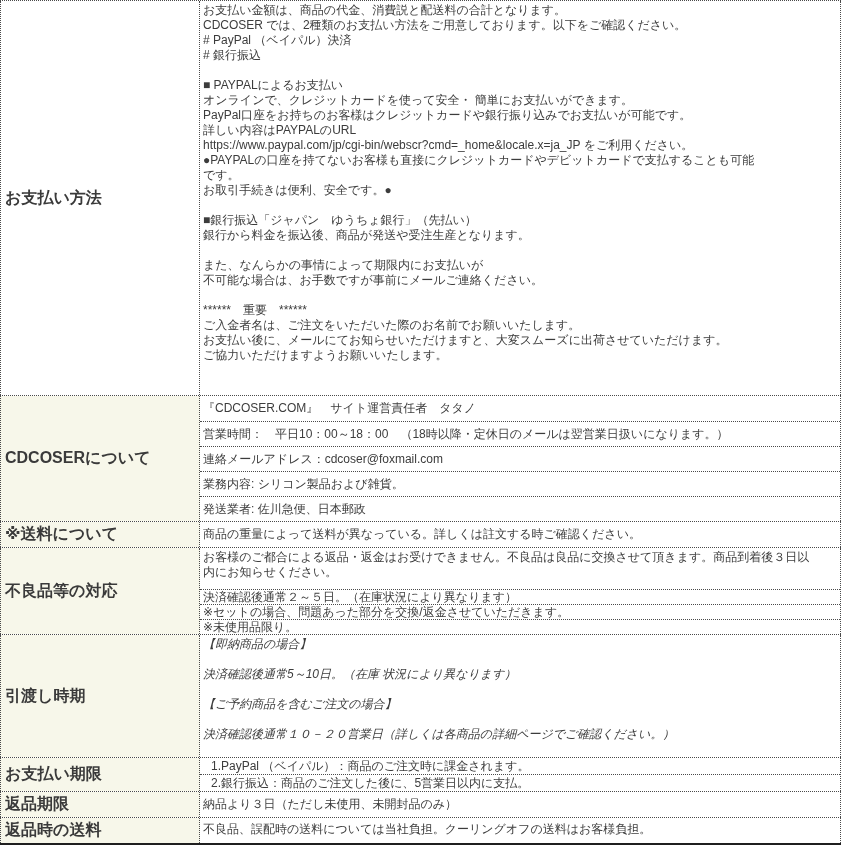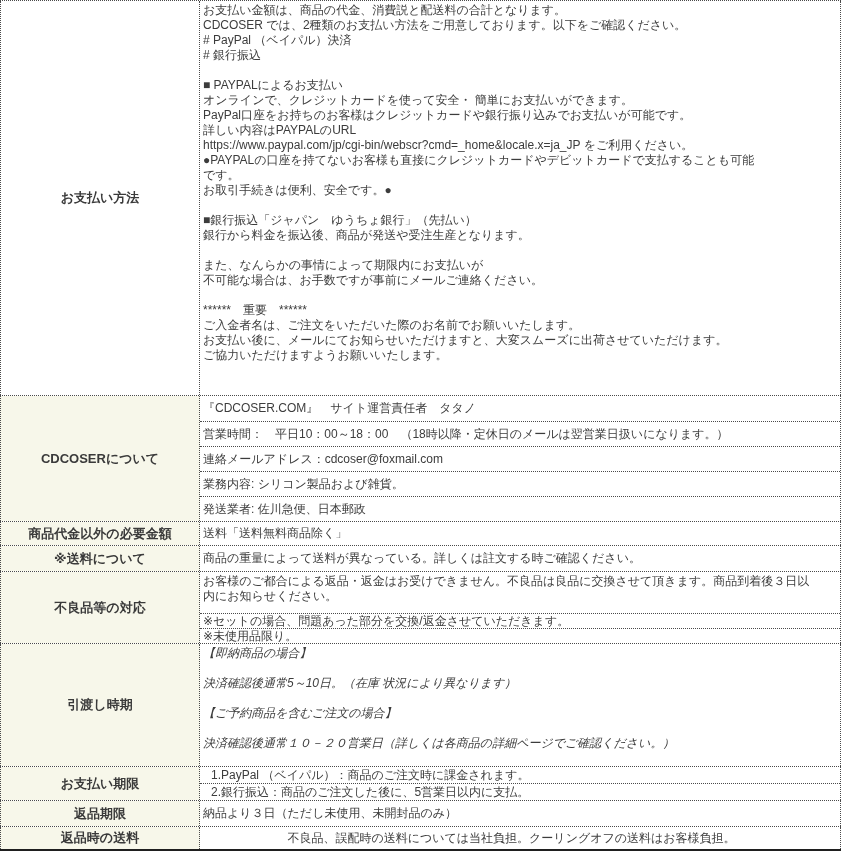--- a/index.html
+++ b/index.html
@@ -14,23 +14,23 @@
     border-top: 1px dotted #4a4a4a;
     border-bottom: 2px solid #1f1f1f;
   }
   .row { display: flex; align-items: stretch; }
   .row + .row { border-top: 1px dotted #4a4a4a; }
   .hdr {
     width: 200px; min-width: 200px;
     border-left: 1px dotted #4a4a4a;
     border-right: 1px dotted #4a4a4a;
     background: #f7f7ea;
-    display: flex; align-items: center; justify-content: center;
-    font-weight: bold; font-size: 13px; text-align: center;
-    padding: 2px 12px;
+    display: flex; align-items: center; 
+    font-weight: bold; font-size: 16px; text-align: center;
+    padding: 2px 4px;
     color: #3a3a3a;
   }
   .row-payment-method .hdr { background: #ffffff; }
   .cells {
     flex: 1;
     display: flex; flex-direction: column;
     border-right: 1px dotted #4a4a4a;
     background: #ffffff;
   }
   .sub + .sub { border-top: 1px dotted #4a4a4a; }
@@ -44,21 +44,21 @@
   }
   .cell-tall { min-height: 394px; }
   .sub-mid   { min-height: 25px; display: flex; align-items: center; }
   .sub-mid .cell { flex: 1; padding-top: 0; padding-bottom: 0; }
   .cell-2line { min-height: 41px; line-height: 15px; }
   .sub-tight { min-height: 15px; }
   .sub-tight .cell { padding-top: 0; padding-bottom: 0; line-height: 14px; min-height: 14px; }
   .sub-thin  { min-height: 16px; }
   .sub-thin .cell { padding-top: 1px; padding-bottom: 0; line-height: 15px; margin-left: 8px; }
   .cell-delivery { min-height: 122px; font-style: italic; }
-  .cell-h23 { min-height: 22px; text-align: center; }
+  .cell-h23 { min-height: 22px; }
   .b { font-weight: normal; }
 </style>
 </head>
 <body>
 
 <div class="tbl">
 
   <div class="row row-payment-method">
     <div class="hdr">
       <span>お支払い方法</span>
@@ -109,30 +109,20 @@
       </div>
       <div class="sub sub-mid">
         <div class="cell">業務内容: シリコン製品および雑貨。</div>
       </div>
       <div class="sub sub-mid">
         <div class="cell">発送業者: 佐川急便、日本郵政</div>
       </div>
     </div>
   </div>
 
-  <div class="row">
-    <div class="hdr">
-      <span>商品代金以外の必要金額</span>
-    </div>
-    <div class="cells">
-      <div class="sub sub-mid" style="min-height:23px">
-        <div class="cell">送料「送料無料商品除く」</div>
-      </div>
-    </div>
-  </div>
 
   <div class="row">
     <div class="hdr">
       <span>※送料について</span>
     </div>
     <div class="cells">
       <div class="sub sub-mid">
         <div class="cell">商品の重量によって送料が異なっている。詳しくは註文する時ご確認ください。</div>
       </div>
     </div>
@@ -140,20 +130,23 @@
 
   <div class="row">
     <div class="hdr">
       <span>不良品等の対応</span>
     </div>
     <div class="cells">
       <div class="sub">
         <div class="cell cell-2line">お客様のご都合による返品・返金はお受けできません。不良品は良品に交換させて頂きます。商品到着後３日以内にお知らせください。</div>
       </div>
       <div class="sub sub-tight">
+        <div class="cell">決済確認後通常２～５日。（在庫状況により異なります）</div>
+      </div>
+      <div class="sub sub-tight">
         <div class="cell">※セットの場合、問題あった部分を交換/返金させていただきます。</div>
       </div>
       <div class="sub sub-tight">
         <div class="cell">※未使用品限り。</div>
       </div>
     </div>
   </div>
 
   <div class="row">
     <div class="hdr">

